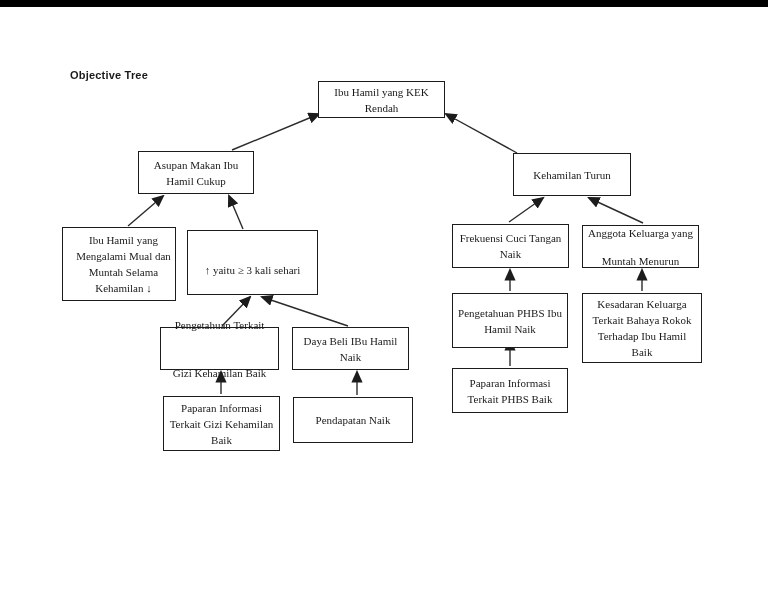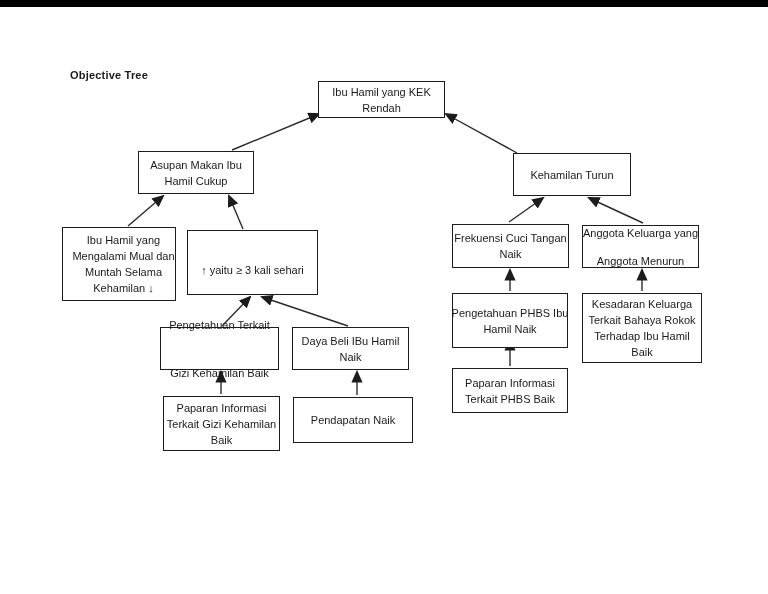--- a/index.html
+++ b/index.html
@@ -27,20 +27,21 @@
     position:absolute;
     background:#ffffff;
     border:1.5px solid #1c1c1c;
     display:flex; flex-direction:column;
     align-items:center; justify-content:center;
     text-align:center;
     font-size:11px; line-height:16px;
     color:#1a1a1a;
     box-sizing:border-box;
     padding:2px 3px;
+    font-family:Liberation Serif, serif;
   }
   .node span { display:block; white-space:nowrap; }
   .node .gap-top { margin-top:14px; }
 
   
   #n-kek        { left:318px; top:81px;  width:127px; height:37px; }
   #n-asupan     { left:138px; top:151px; width:116px; height:43px; }
   #n-penyakit   { left:513px; top:153px; width:118px; height:43px; }
   #n-mual       { left:62px;  top:227px; width:114px; height:74px;padding-left:12px; }
   #n-frekuensi  { left:187px; top:230px; width:131px; height:65px; }
@@ -109,21 +110,21 @@
   <span class="gap-top">↑ yaitu ≥ 3 kali sehari</span>
 </div>
 
 <div class="node" id="n-cuci">
   <span>Frekuensi Cuci Tangan</span>
   <span>Naik</span>
 </div>
 
 <div class="node" id="n-anggota">
   <span>Anggota Keluarga yang</span>
-  <span>Anggota Menurun</span>
+  <span>Muntah Menurun</span>
 </div>
 
 <div class="node" id="n-gizi">
   <span>Pengetahuan Terkait</span>
   <span>Gizi Kehamilan Baik</span>
 </div>
 
 <div class="node" id="n-dayabeli">
   <span>Daya Beli IBu Hamil</span>
   <span>Naik</span>

